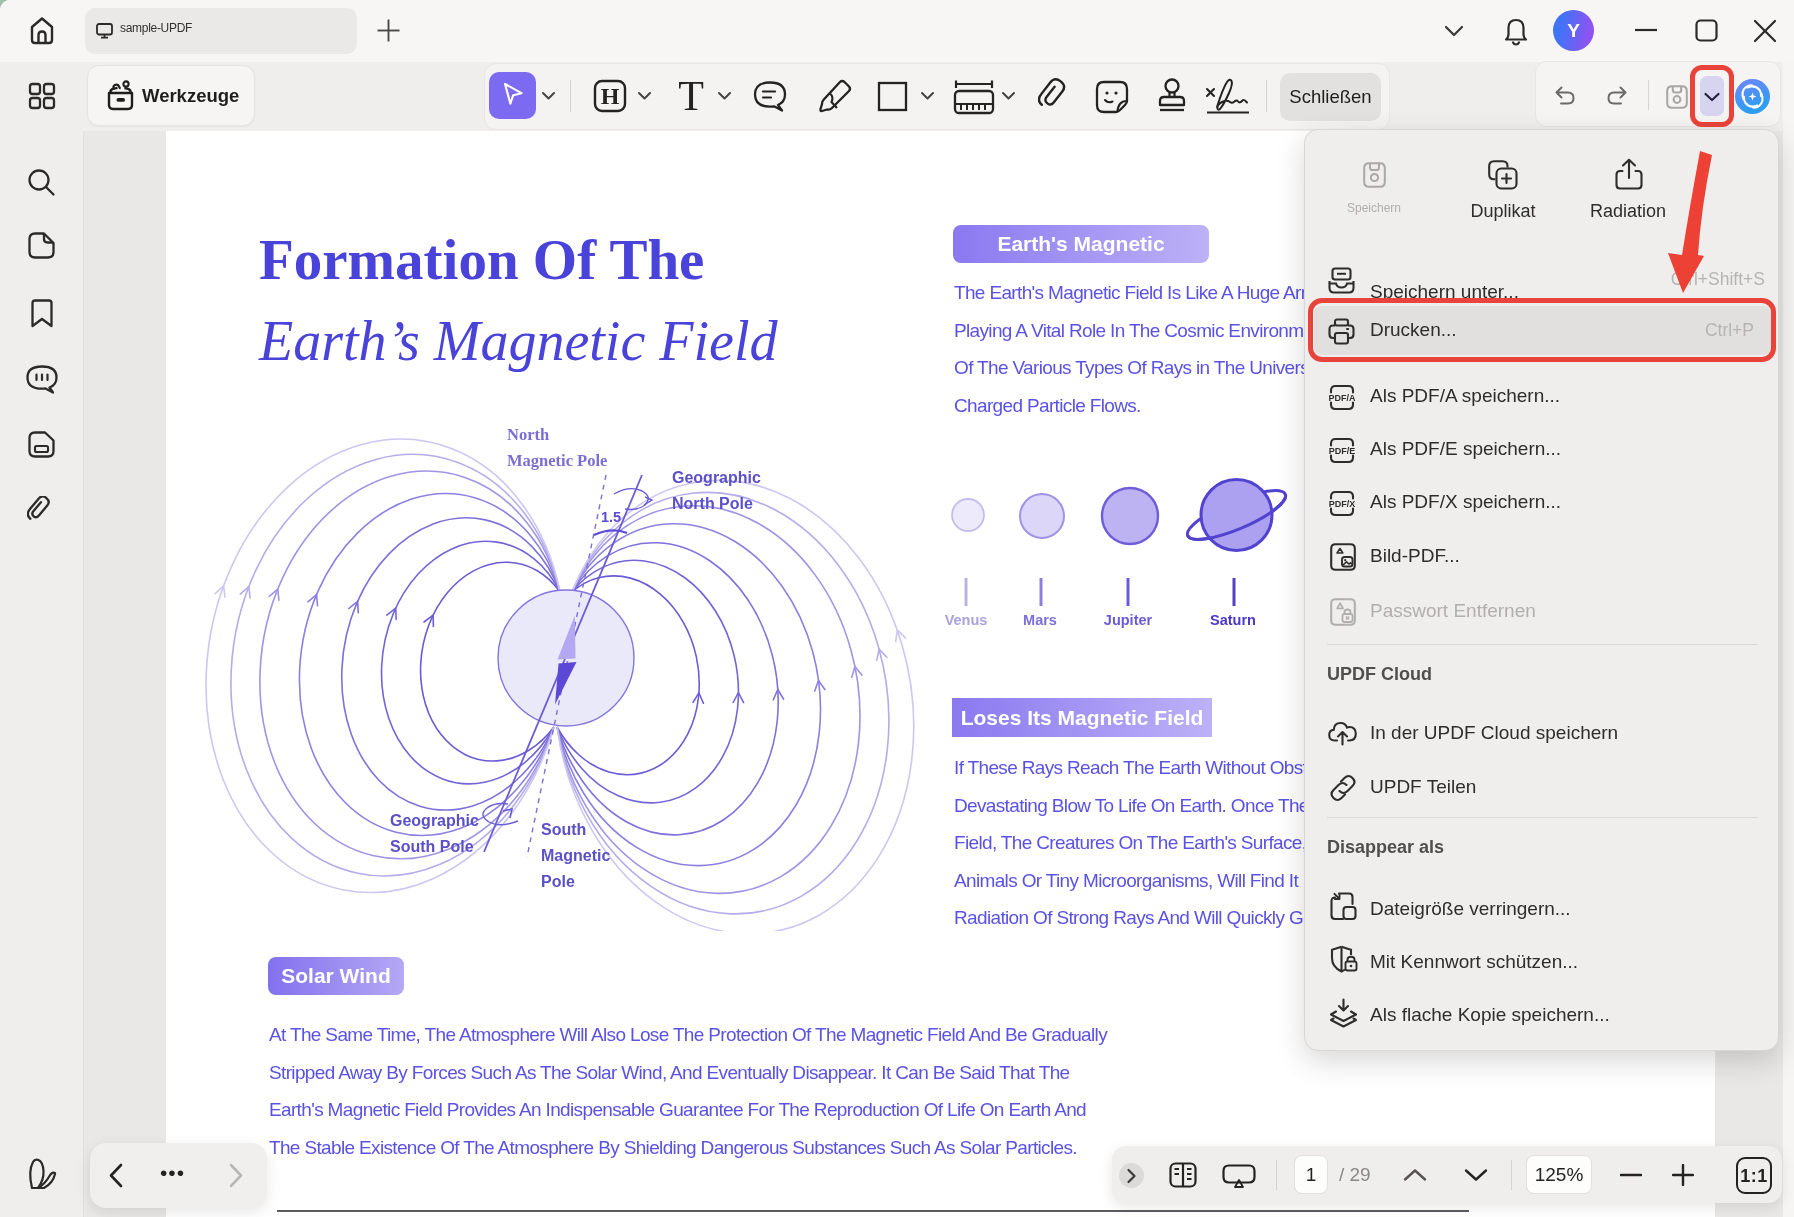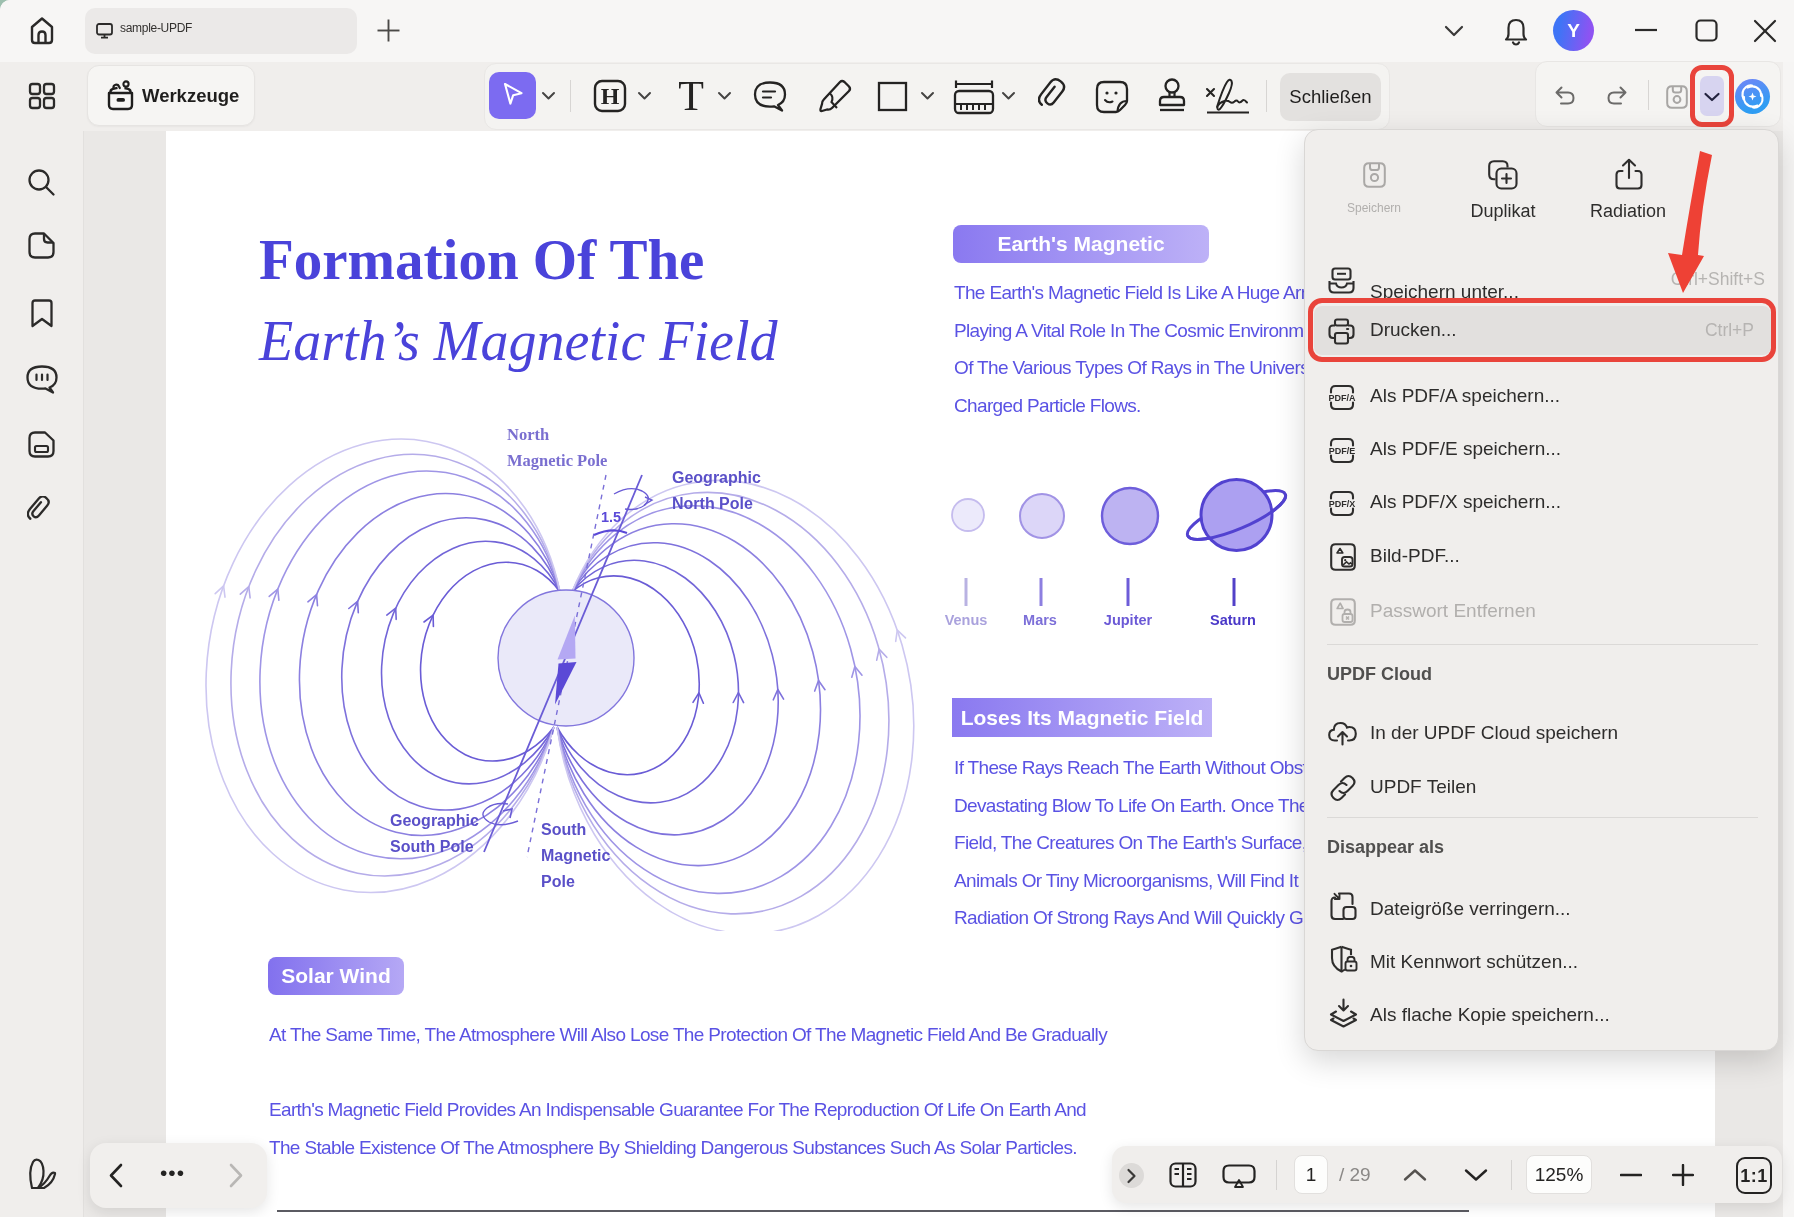--- a/index.html
+++ b/index.html
@@ -256,20 +256,21 @@
 
     <div class="abs" style="left:786px;top:567px;width:260px;height:39px;border-radius:0;background:linear-gradient(90deg,#8a79f0,#bdb1f7);color:#fff;font-weight:bold;font-size:21px;line-height:39px;text-align:center;">Loses Its Magnetic Field</div>
     <div class="abs" style="left:788px;top:626px;font-size:19px;letter-spacing:-0.65px;color:#5a52e4;white-space:nowrap;">If These Rays Reach The Earth Without Obstru</div>
     <div class="abs" style="left:788px;top:664px;font-size:19px;letter-spacing:-0.65px;color:#5a52e4;white-space:nowrap;">Devastating Blow To Life On Earth. Once The E</div>
     <div class="abs" style="left:788px;top:701px;font-size:19px;letter-spacing:-0.65px;color:#5a52e4;white-space:nowrap;">Field, The Creatures On The Earth's Surface, W</div>
     <div class="abs" style="left:788px;top:739px;font-size:19px;letter-spacing:-0.65px;color:#5a52e4;white-space:nowrap;">Animals Or Tiny Microorganisms, Will Find It D</div>
     <div class="abs" style="left:788px;top:776px;font-size:19px;letter-spacing:-0.65px;color:#5a52e4;white-space:nowrap;">Radiation Of Strong Rays And Will Quickly Gro</div>
 
     <div class="abs" style="left:102px;top:826px;width:136px;height:38px;border-radius:8px;background:linear-gradient(90deg,#8271ee,#b5a8f5);color:#fff;font-weight:bold;font-size:21px;line-height:38px;text-align:center;">Solar Wind</div>
     <div class="abs" style="left:103px;top:893px;font-size:19px;letter-spacing:-0.65px;color:#5a52e4;white-space:nowrap;">At The Same Time, The Atmosphere Will Also Lose The Protection Of The Magnetic Field And Be Gradually</div>
+    <div class="abs" style="left:103px;top:931px;font-size:19px;letter-spacing:-0.65px;color:#5a52e4;white-space:nowrap;">Stripped Away By Forces Such As The Solar Wind, And Eventually Disappear. It Can Be Said That The</div>
     <div class="abs" style="left:103px;top:968px;font-size:19px;letter-spacing:-0.65px;color:#5a52e4;white-space:nowrap;">Earth's Magnetic Field Provides An Indispensable Guarantee For The Reproduction Of Life On Earth And</div>
     <div class="abs" style="left:103px;top:1006px;font-size:19px;letter-spacing:-0.65px;color:#5a52e4;white-space:nowrap;">The Stable Existence Of The Atmosphere By Shielding Dangerous Substances Such As Solar Particles.</div>
 
     <div class="abs" style="left:111px;top:1079px;width:1192px;height:2px;background:#5b5b62;"></div>
 
     <svg class="abs" style="left:30px;top:280px" width="920" height="520" viewBox="30 280 920 520">
       <g fill="none" stroke-width="1.6">
         <path d="M406 461 A78 100 -10 1 1 391 596" stroke="#6a5cd6"></path>
         <path d="M406 461 A95 122 -10 1 1 391 596" stroke="#7265d8"></path>
         <path d="M406 461 A113 147 -10 1 1 391 596" stroke="#7e71dc"></path>

